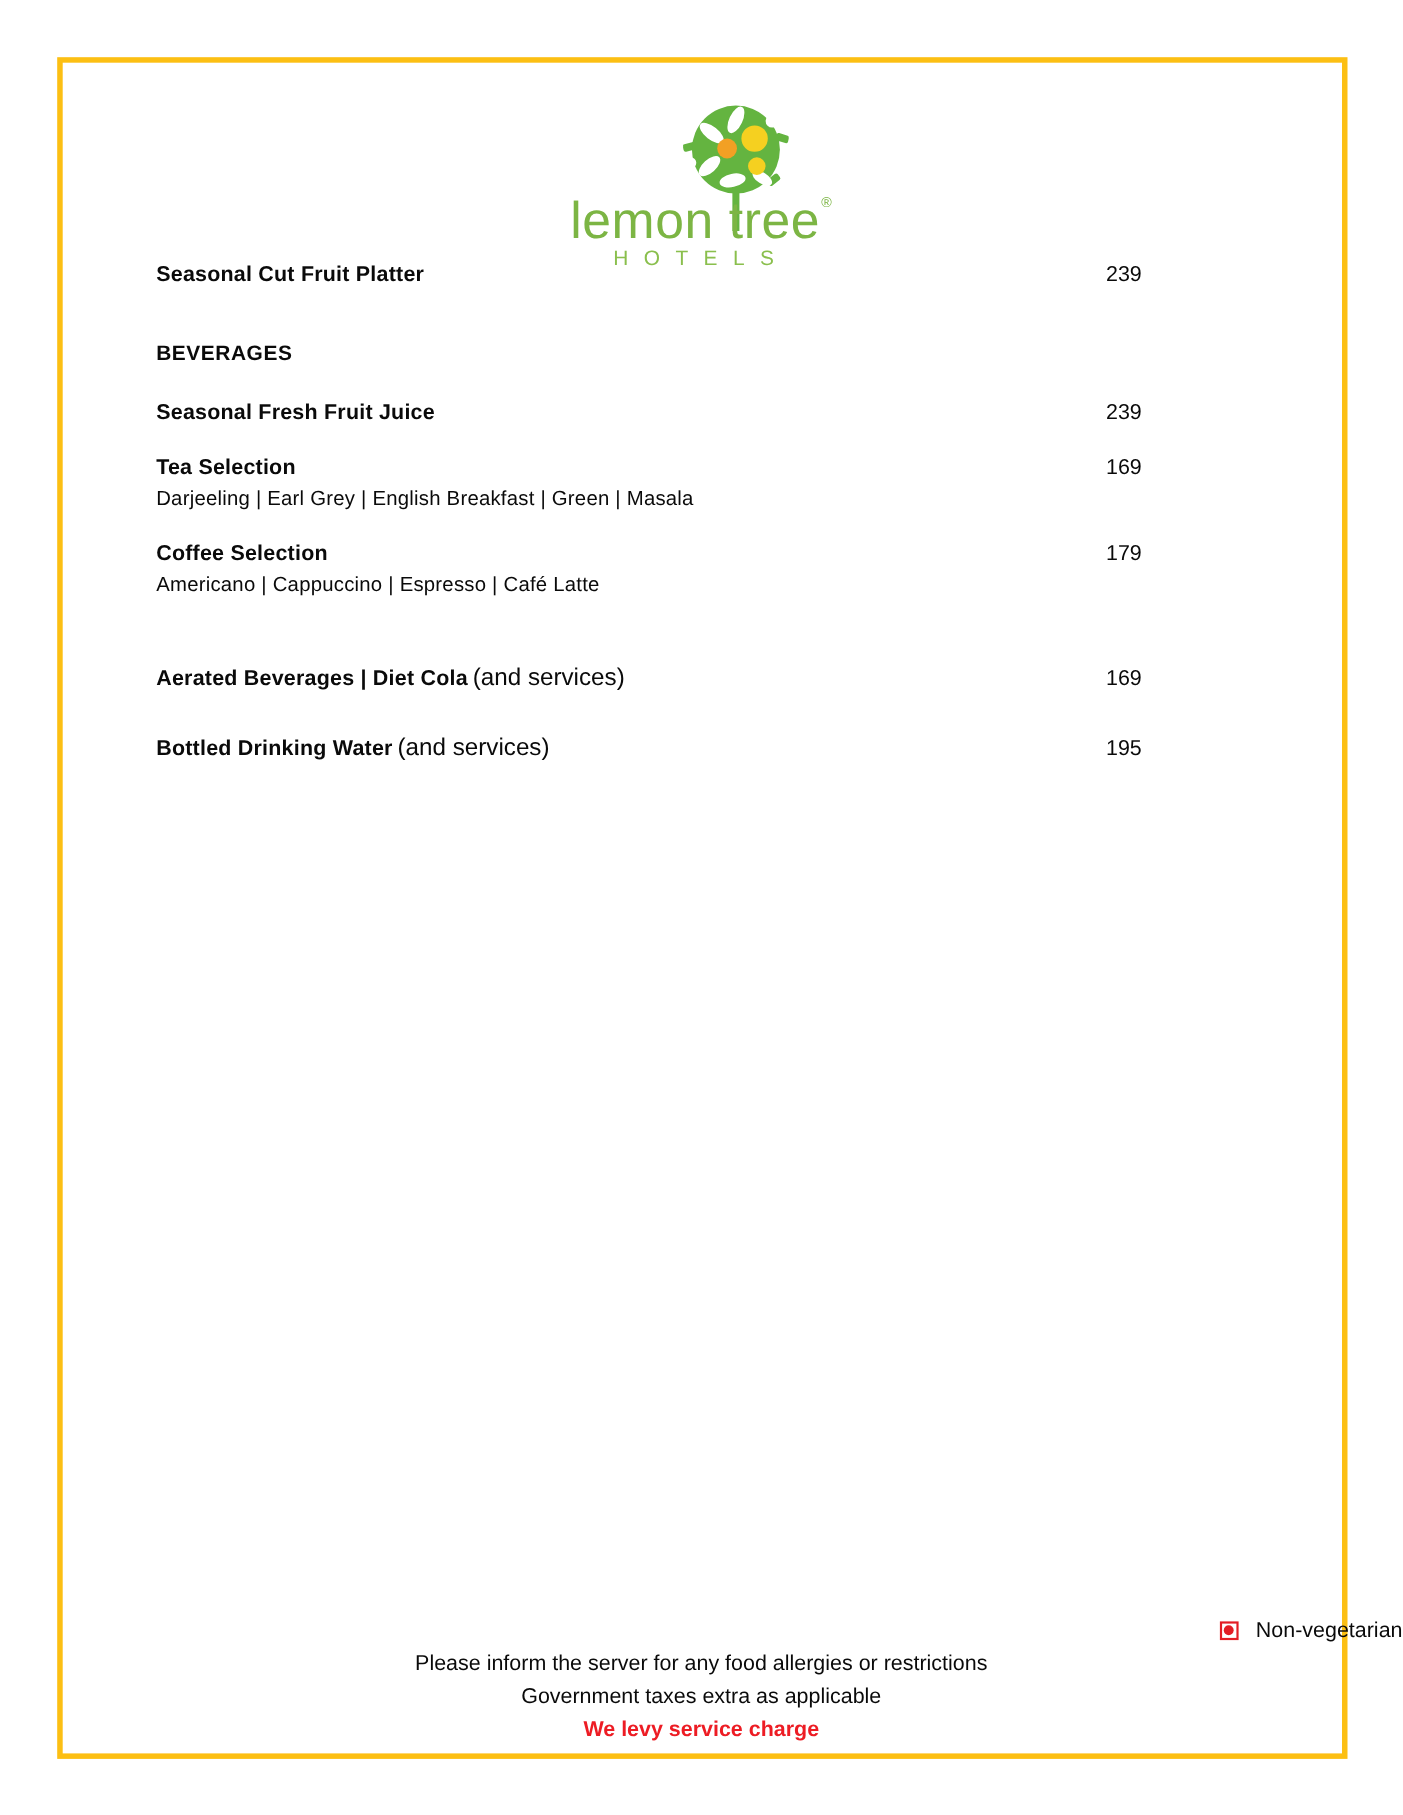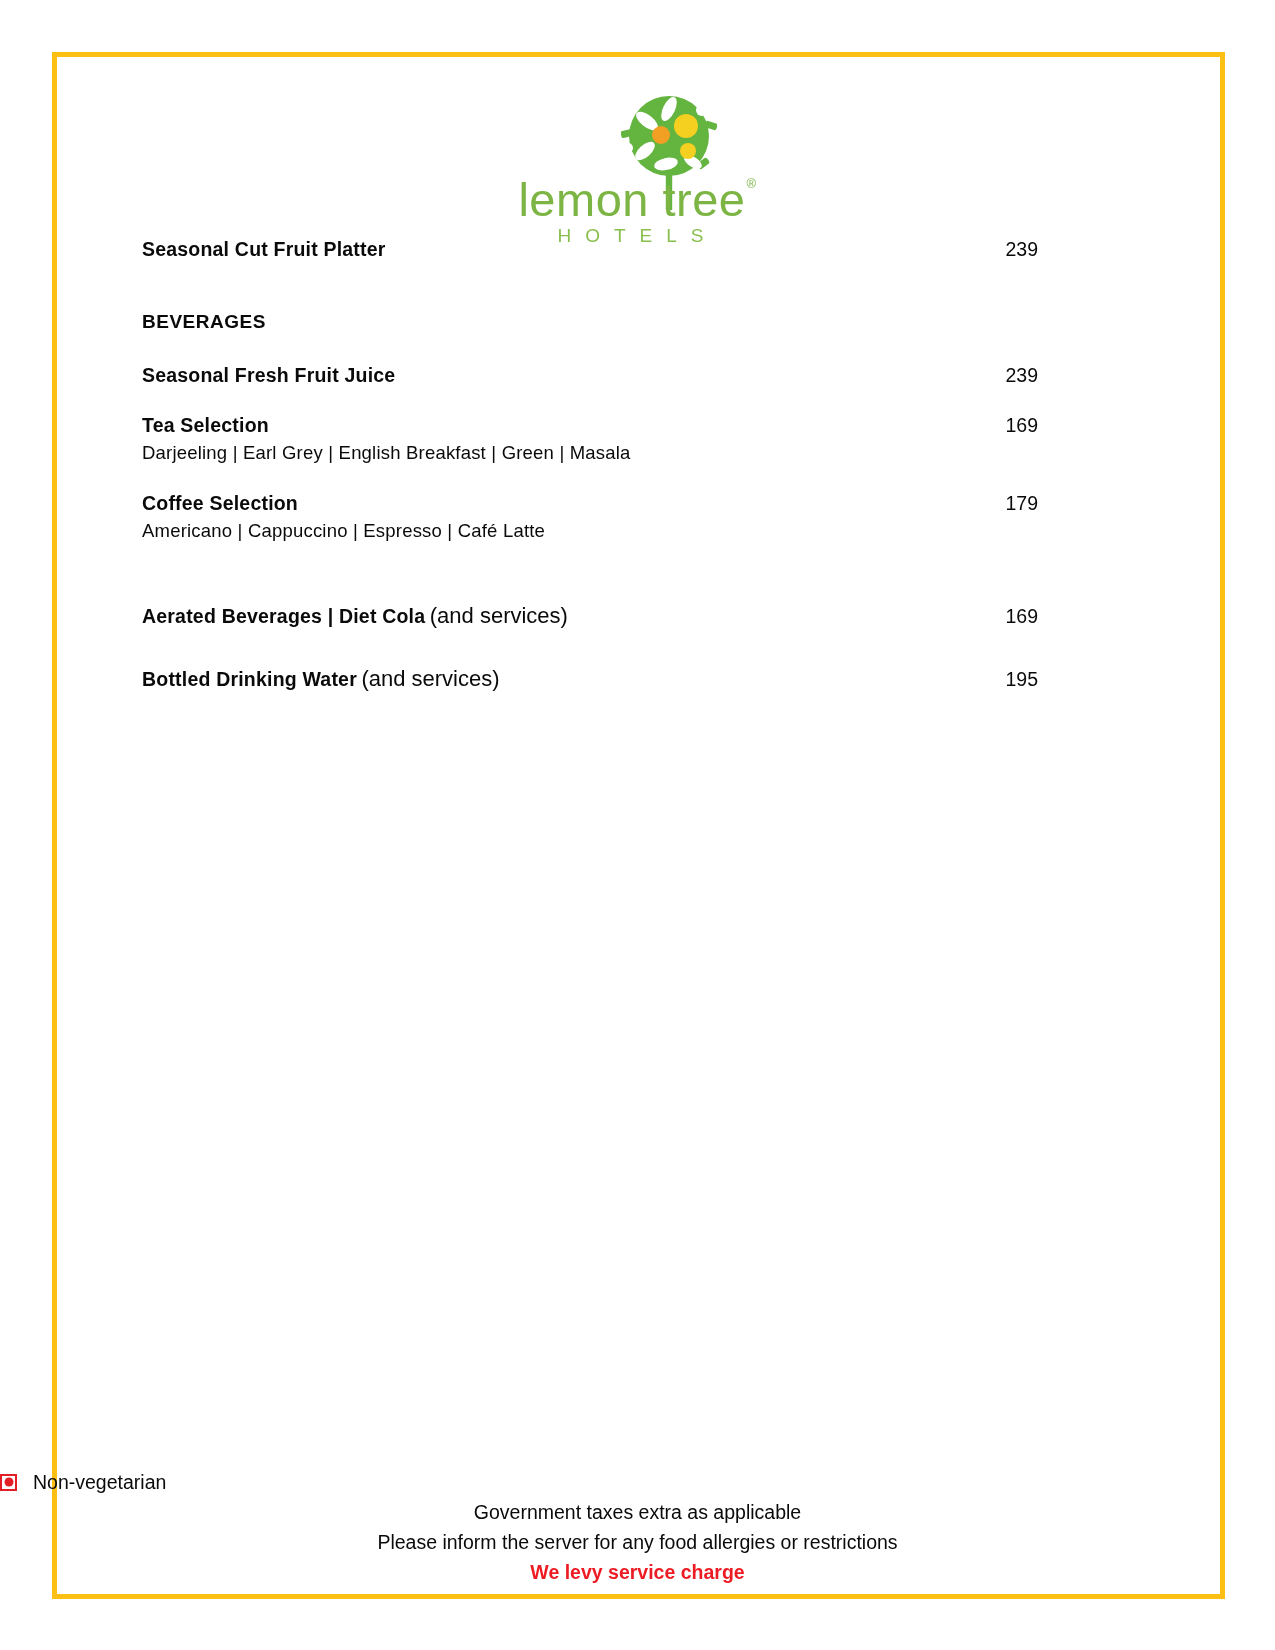--- a/index.html
+++ b/index.html
@@ -41,21 +41,21 @@
     color: #8abf4d;
     letter-spacing: 14px;
     line-height: 1;
   }
 
   
   .menu {
     position: absolute; left: 142px; top: 238px; width: 896px;
   }
   .item-row {
-    display: flex; justify-content: space-between; align-items: center;
+    display: flex; justify-content: space-between; align-items: flex-end;
   }
   .item-name { font-weight: bold; font-size: 19.5px; letter-spacing: 0.2px; }
   .item-note { font-weight: normal; font-size: 22px; }
   .item-price { font-weight: normal; font-size: 19.5px; text-align: right; white-space: nowrap; margin-left: 40px; }
   .item-desc { font-size: 18.5px; margin-top: 5px; letter-spacing: 0.2px; }
 
   .row-2 { margin-top: 28px; }
   .section-title {
     margin-top: 50px;
     font-size: 19px; font-weight: bold; letter-spacing: 0.5px;
@@ -66,21 +66,21 @@
   .row-7 { margin-top: 61px; }
   .row-8 { margin-top: 37px; }
 
   
   .footer {
     position: absolute; left: 0; right: 0; top: 1467px;
     text-align: center;
     font-size: 19.5px;
     line-height: 30px;
   }
-  .nonveg-line { display: flex; align-items: center; justify-content: flex-start; gap: 16px; }
+  .nonveg-line { display: flex; align-items: center; justify-content: flex-end; gap: 16px; }
   .nonveg-mark {
     display: inline-block; width: 17px; height: 17px;
     border: 2px solid #e31e25;
     position: relative;
   }
   .nonveg-mark::after {
     content: ""; position: absolute;
     left: 50%; top: 50%; transform: translate(-50%, -50%);
     width: 9px; height: 9px; border-radius: 50%;
     background: #e31e25;
@@ -162,16 +162,16 @@
     <span class="item-price">195</span>
   </div>
 
 </div>
 
 <div class="footer">
   <div class="nonveg-line">
     <span class="nonveg-mark"></span>
     <span>Non-vegetarian</span>
   </div>
+  <div>Please inform the server for any food allergies or restrictions</div>
   <div>Government taxes extra as applicable</div>
-  <div>Please inform the server for any food allergies or restrictions</div>
   <div class="service-charge">We levy service charge</div>
 </div>
 
 </body></html>

